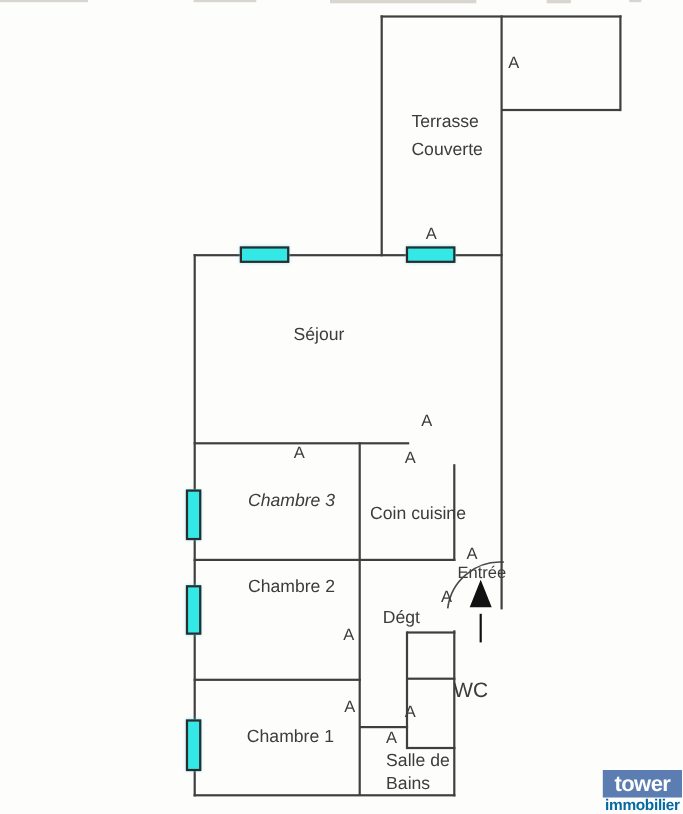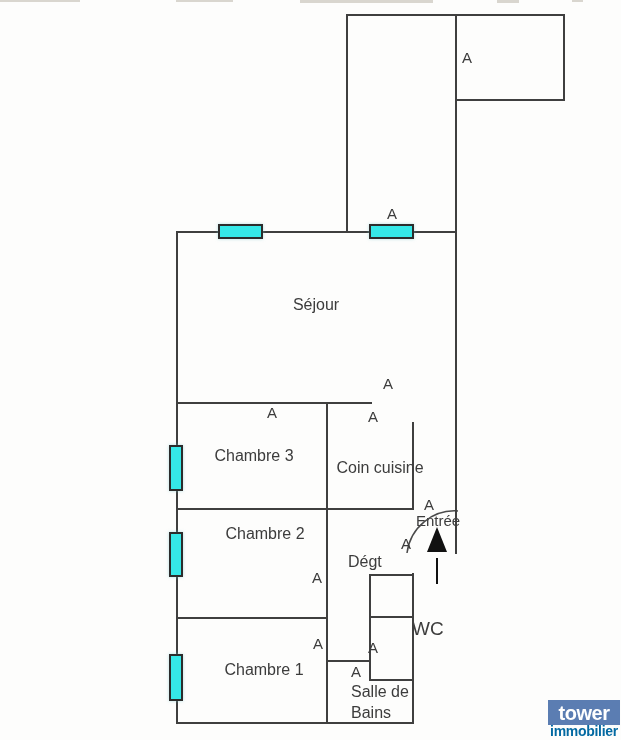--- a/index.html
+++ b/index.html
@@ -20,22 +20,22 @@
   .marker{
     position:absolute;transform:translate(-50%,-50%);
     font-size:15px;color:#3c3c3c;line-height:1;
   }
   .room-label{
     position:absolute;font-size:16px;color:#3c3c3c;
     white-space:nowrap;line-height:1.1;
   }
   .centered{transform:translate(-50%,-50%);text-align:center;}
   .lbl-terrasse{left:374px;top:98px;line-height:26px;}
-  .lbl-sejour{left:290px;top:305px;margin-left:26px;}
-  .lbl-chambre3{left:254px;top:456px;}
+  .lbl-sejour{left:290px;top:305px;}
+  .lbl-chambre3{left:265px;top:456px;font-style:italic;}
   .lbl-cuisine{left:380px;top:468px;}
   .lbl-chambre2{left:265px;top:534px;}
   .lbl-degt{left:348px;top:553px;}
   .lbl-chambre1{left:264px;top:670px;}
   .lbl-wc{left:372px;top:619px;font-size:19px;margin-left:40px;}
   .lbl-sdb{left:351px;top:681px;line-height:21px;}
   .lbl-entree{left:416px;top:513px;font-size:15px;}
   #overlay{position:absolute;left:0;top:0;pointer-events:none;}
   .logo-box{
     position:absolute;left:548px;top:700px;width:72px;height:25px;
@@ -48,20 +48,24 @@
     position:absolute;left:548px;top:724px;width:72px;
     color:#0369a1;font-size:14px;font-weight:bold;
     text-align:center;line-height:1;letter-spacing:-0.3px;
   }
 </style>
 </head>
 <body>
 
 <div id="stage">
 
+  <div class="room-label lbl-terrasse">
+    <div>Terrasse</div>
+    <div>Couverte</div>
+  </div>
   <div class="room-label centered lbl-sejour">Séjour</div>
   <div class="room-label centered lbl-chambre3">Chambre 3</div>
   <div class="room-label centered lbl-cuisine">Coin cuisine</div>
   <div class="room-label centered lbl-chambre2">Chambre 2</div>
   <div class="room-label lbl-degt">Dégt</div>
   <div class="room-label centered lbl-chambre1">Chambre 1</div>
   <div class="room-label lbl-wc">WC</div>
   <div class="room-label lbl-sdb">
     <div>Salle de</div>
     <div>Bains</div>

